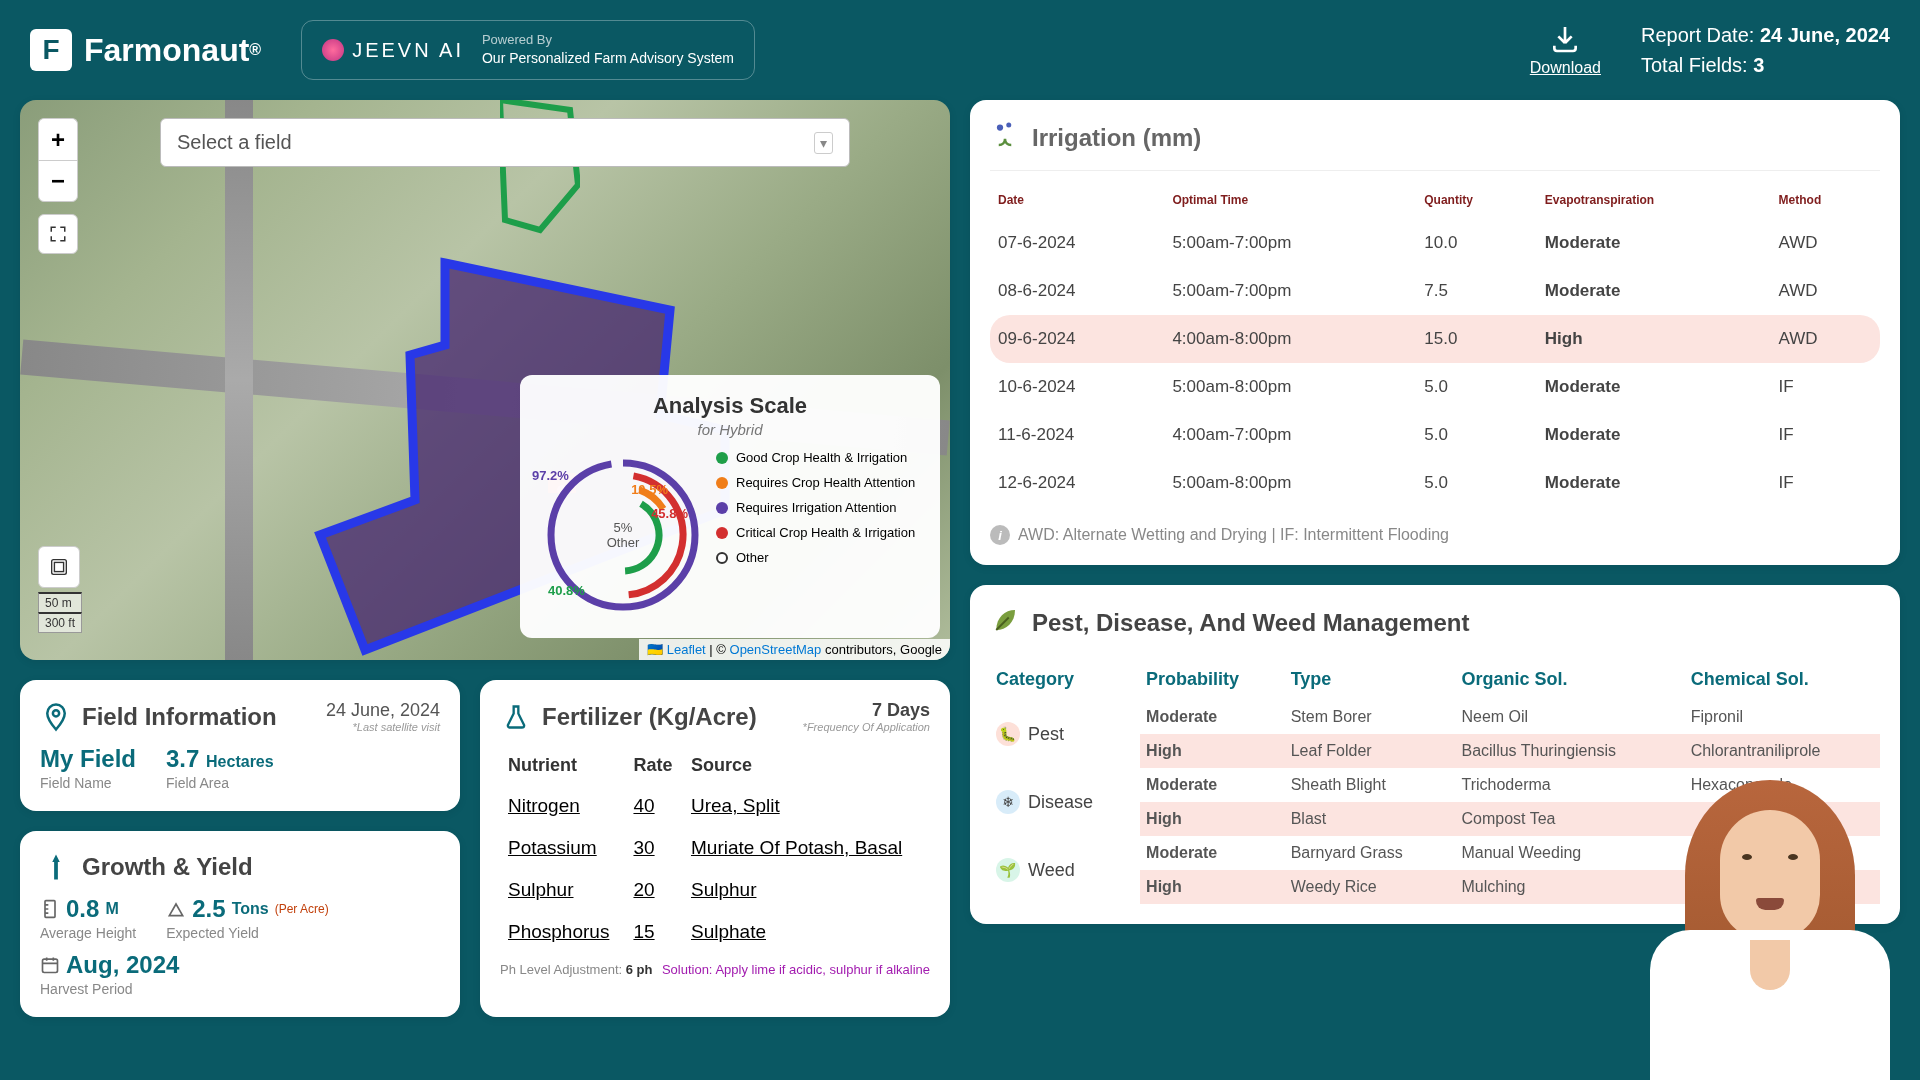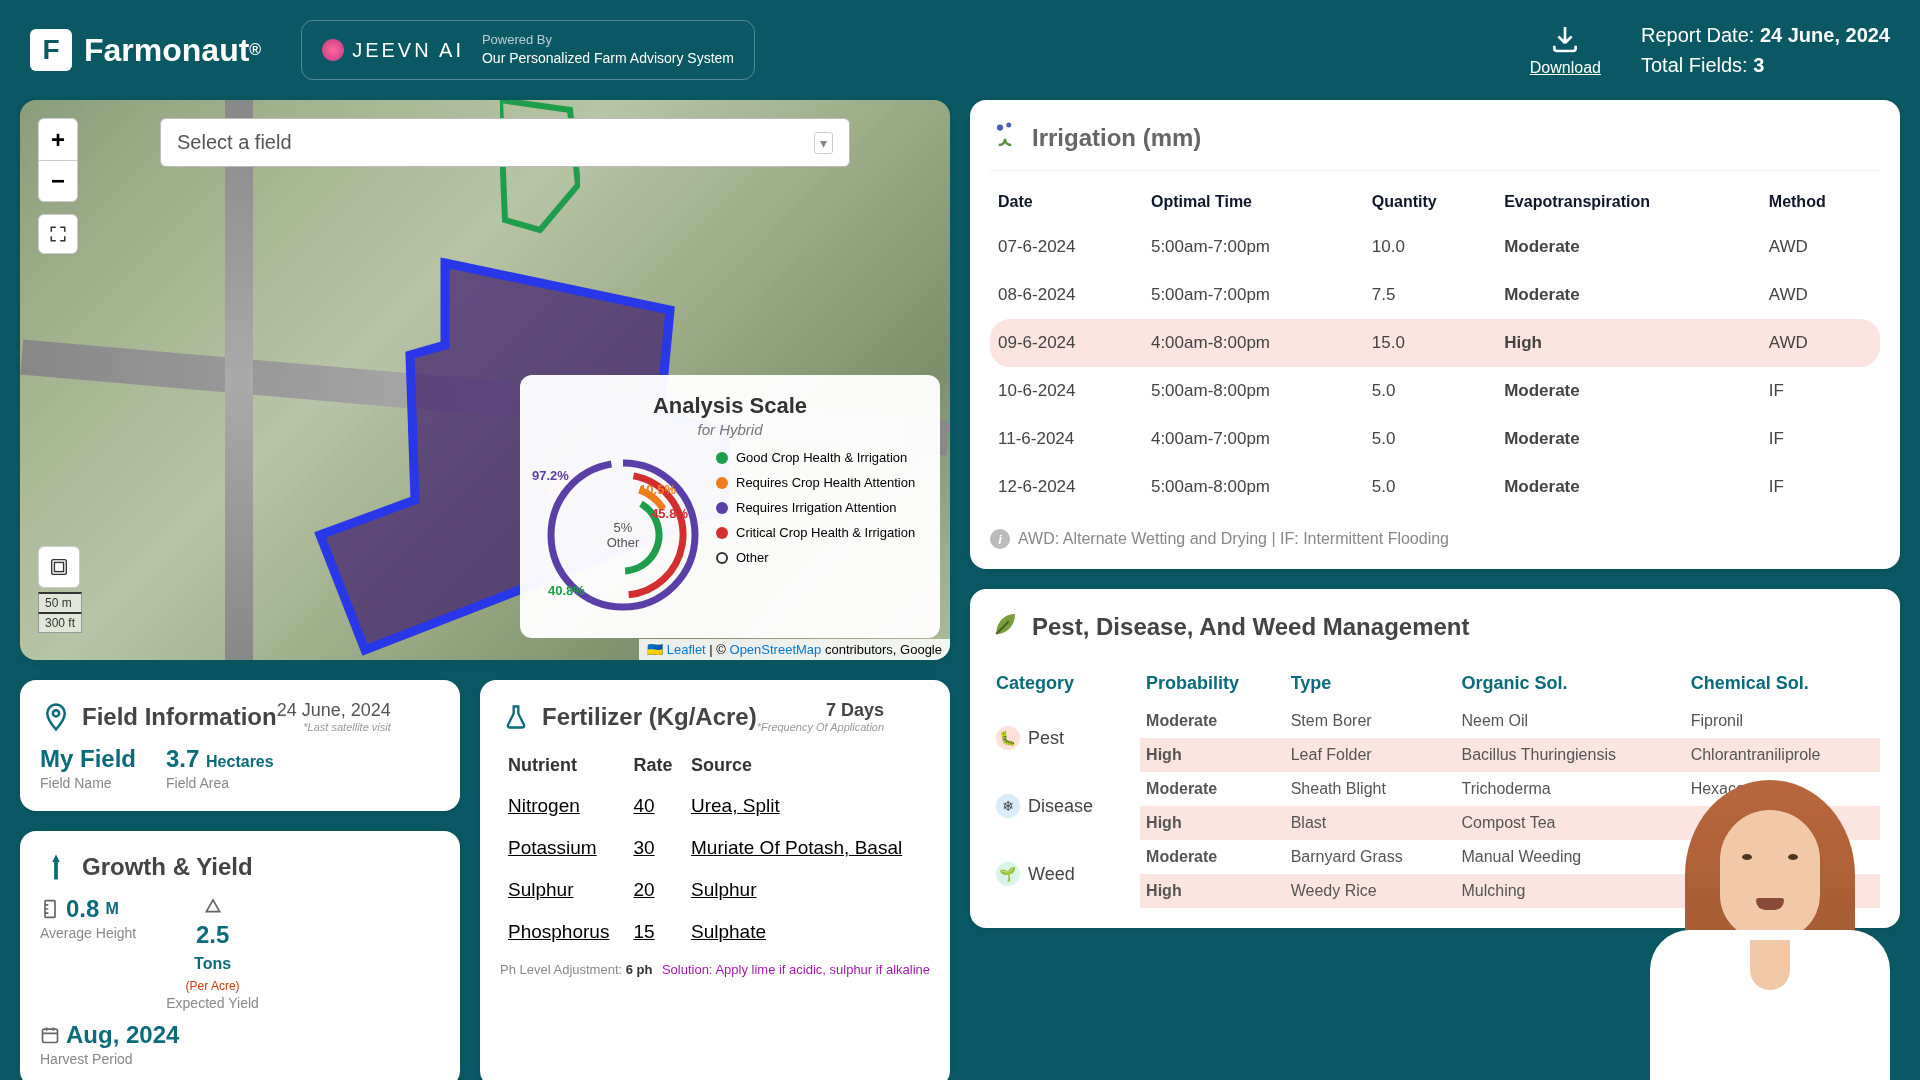--- a/index.html
+++ b/index.html
@@ -46,21 +46,21 @@
 .donut-label { position:absolute; font-size:13px; font-weight:600;}
 .legend-list { font-size: 13px; flex:1;}
 .legend-item { display: flex; align-items: center; margin-bottom: 10px; }
 .legend-dot { width: 12px; height: 12px; border-radius: 50%; margin-right: 8px; flex-shrink:0;}
 .scale-bar { position:absolute; bottom:28px; left:18px; font-size:12px; color:#333; z-index:10;}
 .scale-bar div { background:rgba(255,255,255,0.6); padding:2px 6px; border:1px solid #999; border-top:2px solid #333; margin-bottom:-1px;}
 .attribution { position:absolute; bottom:0; right:0; background:rgba(255,255,255,0.85); font-size:13px; padding:3px 8px; z-index:10;}
 .attribution a { color:#0078d4; text-decoration:none;}
 .row-cards { display: flex; gap: 20px; }
 .field-info-card { width: 440px; flex-shrink:0;}
-.section-header { display: flex; align-items: center; margin-bottom: 12px; }
+.section-header { display: flex; align-items: center; justify-content: space-between; margin-bottom: 12px; }
 .section-title { font-size: 24px; font-weight: 700; color: #444; display: flex; align-items: center; gap: 10px; }
 .section-icon { width: 32px; height: 32px; display:inline-flex; align-items:center; justify-content:center;}
 .section-date { font-size: 18px; color: #555; text-align:right;}
 .section-date small { display:block; font-size:11px; color:#999; font-style:italic;}
 .info-row { display: flex; gap:30px; margin-top:10px;}
 .info-item { }
 .info-val { font-size: 24px; font-weight: 700; color: #0a6b7a; }
 .info-val .unit { font-size: 16px; font-weight: 600; }
 .info-val .sub-unit { font-size: 12px; color:#c2410c; font-weight:400;}
 .info-label { font-size: 14px; color: #888; margin-top:2px;}
@@ -70,21 +70,21 @@
 .fert-header-right small { font-size:11px; color:#999; font-style:italic; display:block;}
 .fert-table { width:100%; margin-top:8px;}
 .fert-table th { text-align:left; font-size:18px; font-weight:700; color:#333; padding:8px 6px;}
 .fert-table td { font-size:19px; color:#000000; padding:9px 6px;text-decoration:underline;}
 .fert-footer { display:flex; justify-content:space-between; font-size:13px; color:#888; margin-top:8px;}
 .fert-footer span b { color:#333;}
 .fert-footer .sol span { color:#a21caf;}
 .irrigation-card { }
 .irr-title { font-size:24px; font-weight:700; color:#666; display:flex; align-items:center; gap:12px; border-bottom:1px solid #eee; padding-bottom:14px; margin-bottom:10px;}
 .irr-table { width:100%; border-collapse:collapse;}
-.irr-table th { text-align:left; font-size:16px; font-weight:600; color:#0f172a; padding:12px 8px;}
+.irr-table th { text-align:left; font-size:12px; font-weight:600; color:#7f1d1d; padding:12px 8px;}
 .irr-table td { font-size:17px; color:#444; padding:14px 8px;}
 .irr-table tr.high-row td { background:#fce4e0;}
 .irr-table tr.high-row td:first-child { border-radius:20px 0 0 20px;}
 .irr-table tr.high-row td:last-child { border-radius:0 20px 20px 0;}
 .evap-moderate { color:#e8a33d; font-weight:600;}
 .evap-high { color:#d9534f; font-weight:600;}
 .irr-footer { margin-top:18px; font-size:16px; color:#888; display:flex; align-items:center; gap:8px;}
 .info-icon-sm { width:20px; height:20px; border-radius:50%; background:#bbb; color:#fff; display:inline-flex; align-items:center; justify-content:center; font-size:13px; font-weight:700; font-style:italic;}
 .pest-card {}
 .pest-title { font-size:24px; font-weight:700; color:#444; display:flex; align-items:center; gap:12px; margin-bottom:18px;}
@@ -182,21 +182,21 @@
               <circle cx="85" cy="85" r="72" fill="none" stroke="#5b3fa8" stroke-width="7" stroke-dasharray="440 452" transform="rotate(-90 85 85)"></circle>
               <circle cx="85" cy="85" r="60" fill="none" stroke="#d32f2f" stroke-width="7" stroke-dasharray="172 377" transform="rotate(-80 85 85)"></circle>
               <circle cx="85" cy="85" r="48" fill="none" stroke="#f07d1a" stroke-width="7" stroke-dasharray="31 301" transform="rotate(-70 85 85)"></circle>
               <circle cx="85" cy="85" r="36" fill="none" stroke="#1e9e4a" stroke-width="7" stroke-dasharray="92 226" transform="rotate(-60 85 85)"></circle>
             </svg>
             <div class="donut-center">
               <div>5%</div>
               <div>Other</div>
             </div>
             <div class="donut-label" style="top:18px; left:-6px; color:#5b3fa8;">97.2%</div>
-            <div class="donut-label" style="top:32px; right:32px; color:#f07d1a;">10.5%</div>
+            <div class="donut-label" style="top:32px; right:40px; color:#f07d1a;">10.5%</div>
             <div class="donut-label" style="top:56px; right:20px; color:#d32f2f;">45.8%</div>
             <div class="donut-label" style="bottom:22px; left:10px; color:#1e9e4a;">40.8%</div>
           </div>
           <div class="legend-list" id="legend-list">
               <div class="legend-item">
                 <span class="legend-dot" style="background: rgb(30, 158, 74);"></span>
                 <span>Good Crop Health &amp; Irrigation</span>
               </div>
               <div class="legend-item">
                 <span class="legend-dot" style="background: rgb(240, 125, 26);"></span>
@@ -272,21 +272,21 @@
                 <svg width="20" height="20" viewBox="0 0 24 24" fill="none" stroke="#666" stroke-width="2">
                     <rect x="6" y="2" width="12" height="20" rx="1"></rect>
                     <path d="M6 7h4M6 12h4M6 17h4"></path>
                   </svg>
                 <span>0.8</span> 
                   <span class="unit">M</span>
               </div>
               <div class="info-label">Average Height</div>
             </div>
             <div class="info-item">
-              <div class="info-val" style="display:flex;align-items:center;gap:6px;flex-direction:column;">
+              <div class="info-val" style="display:flex;align-items:center;gap:6px;">
                 <svg width="20" height="20" viewBox="0 0 24 24" fill="none" stroke="#666" stroke-width="2">
                     <path d="M4 20L12 6l8 14z"></path>
                   </svg>
                 <span>2.5</span> 
                   <span class="unit">Tons</span> 
                   <span class="sub-unit">(Per Acre)</span>
               </div>
               <div class="info-label">Expected Yield</div>
             </div>
           </div>

